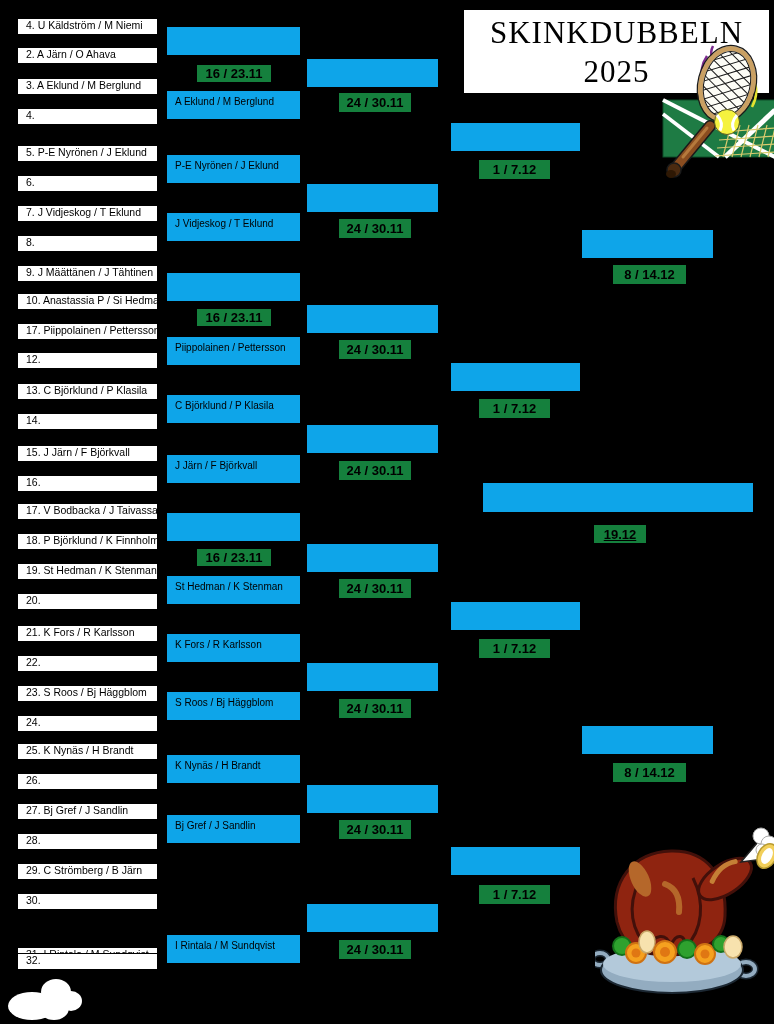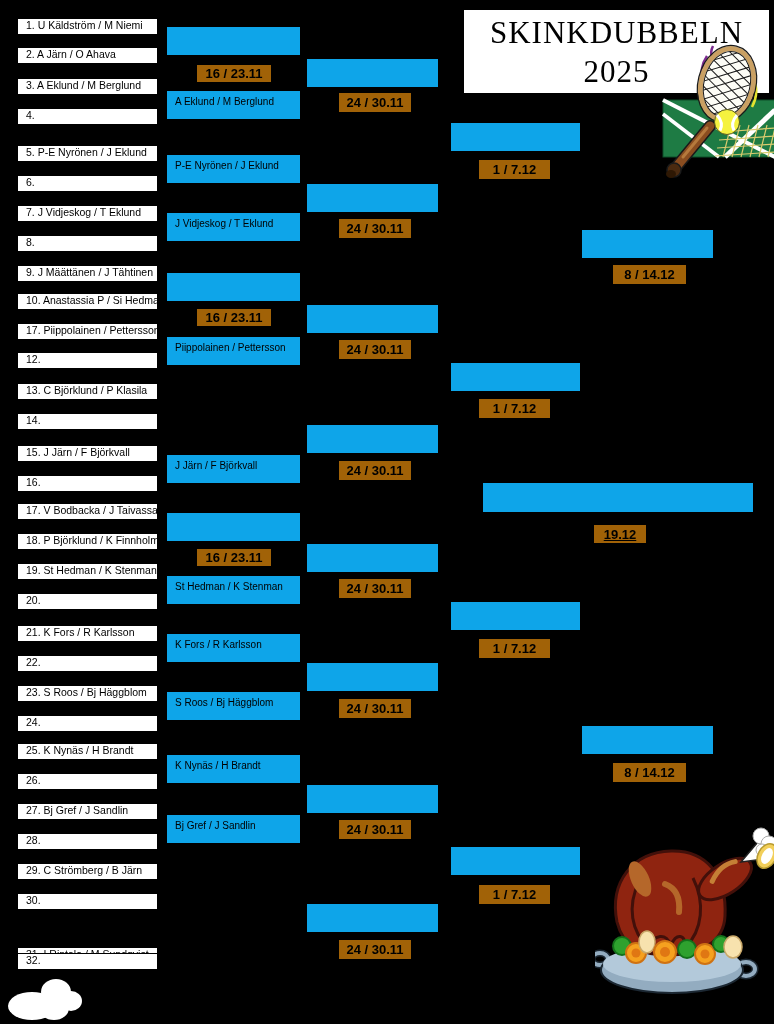--- a/index.html
+++ b/index.html
@@ -11,21 +11,21 @@
          line-height:13px;padding-left:8px;white-space:nowrap;overflow:hidden;}
   
   .slot{position:absolute;background:#0ea5e9;box-sizing:border-box;color:#000;
         font-size:10px;padding:5px 0 4px 8px;white-space:nowrap;overflow:hidden;}
   .r2{left:167px;width:133px;height:28px;}
   .r3{left:307px;width:131px;height:28px;}
   .qf{left:451px;width:129px;height:28px;}
   .sf{left:582px;width:131px;height:28px;}
   .final{left:483px;width:270px;height:29px;}
   
-  .date{position:absolute;background:#a16207;border:2px solid #000;box-sizing:border-box;
+  .date{position:absolute;background:#15803d;border:2px solid #000;box-sizing:border-box;
         display:flex;align-items:center;justify-content:center;
         font-weight:bold;font-size:13px;color:#000;}
   .d-r1{left:195px;width:78px;height:21px;}
   .d-r3{left:337px;width:76px;height:23px;}
   .d-qf{left:477px;width:75px;height:23px;}
   .d-sf{left:611px;width:77px;height:23px;}
   .d-final{left:592px;width:56px;height:22px;text-decoration:underline;}
   
   .titlebox{position:absolute;left:462px;top:8px;width:309px;height:87px;background:#fff;
             border:2px solid #000;box-sizing:border-box;text-align:center;
@@ -85,21 +85,21 @@
         <ellipse cx="142" cy="44" rx="23" ry="33" fill="none" stroke="#1a1a1a" stroke-width="1"></ellipse>
       </g>
       <g>
         <circle cx="142" cy="82" r="12.5" fill="#f5f23f" stroke="#5a5a20" stroke-width="1"></circle>
         <path d="M132,75 q7,8 3,15.5" stroke="#fff" stroke-width="3" fill="none"></path>
         <path d="M152,75 q-7,8 -3,15.5" stroke="#fff" stroke-width="3" fill="none"></path>
       </g>
     </g>
   </svg>
 
-  <div class="entry" style="top:18px">1. U Käldström / M Niemi</div>
+  <div class="entry" style="top:18px">4. U Käldström / M Niemi</div>
   <div class="entry" style="top:47px">2. A Järn / O Ahava</div>
   <div class="entry" style="top:78px">3. A Eklund / M Berglund</div>
   <div class="entry" style="top:108px">4.</div>
   <div class="entry" style="top:145px">5. P-E Nyrönen / J Eklund</div>
   <div class="entry" style="top:175px">6.</div>
   <div class="entry" style="top:205px">7. J Vidjeskog / T Eklund</div>
   <div class="entry" style="top:235px">8.</div>
   <div class="entry" style="top:265px">9. J Määttänen / J Tähtinen</div>
   <div class="entry" style="top:293px">10. Anastassia P / Si Hedman</div>
   <div class="entry" style="top:323px">17. Piippolainen / Pettersson</div>
@@ -124,27 +124,29 @@
   <div class="entry" style="top:893px">30.</div>
   <div class="entry" style="top:947px">31. I Rintala / M Sundqvist</div>
   <div class="entry" style="top:953px">32.</div>
 
   <div class="slot r2" style="top:27px"></div>
   <div class="slot r2" style="top:91px">A Eklund / M Berglund</div>
   <div class="slot r2" style="top:155px">P-E Nyrönen / J Eklund</div>
   <div class="slot r2" style="top:213px">J Vidjeskog / T Eklund</div>
   <div class="slot r2" style="top:273px"></div>
   <div class="slot r2" style="top:337px">Piippolainen / Pettersson</div>
+  <div class="slot r2" style="top:395px">C Björklund / P Klasila</div>
   <div class="slot r2" style="top:455px">J Järn / F Björkvall</div>
   <div class="slot r2" style="top:513px"></div>
   <div class="slot r2" style="top:576px">St Hedman / K Stenman</div>
   <div class="slot r2" style="top:634px">K Fors / R Karlsson</div>
   <div class="slot r2" style="top:692px">S Roos / Bj Häggblom</div>
   <div class="slot r2" style="top:815px">Bj Gref / J Sandlin</div>
   <div class="slot r2" style="top:755px">K Nynäs / H Brandt</div>
+  <div class="slot r2" style="top:935px">I Rintala / M Sundqvist</div>
 
   <div class="date d-r1" style="top:63px">16 / 23.11</div>
   <div class="date d-r1" style="top:307px">16 / 23.11</div>
   <div class="date d-r1" style="top:547px">16 / 23.11</div>
 
   <div class="slot r3" style="top:59px"></div>
   <div class="slot r3" style="top:184px"></div>
   <div class="slot r3" style="top:305px"></div>
   <div class="slot r3" style="top:425px"></div>
   <div class="slot r3" style="top:544px"></div>

